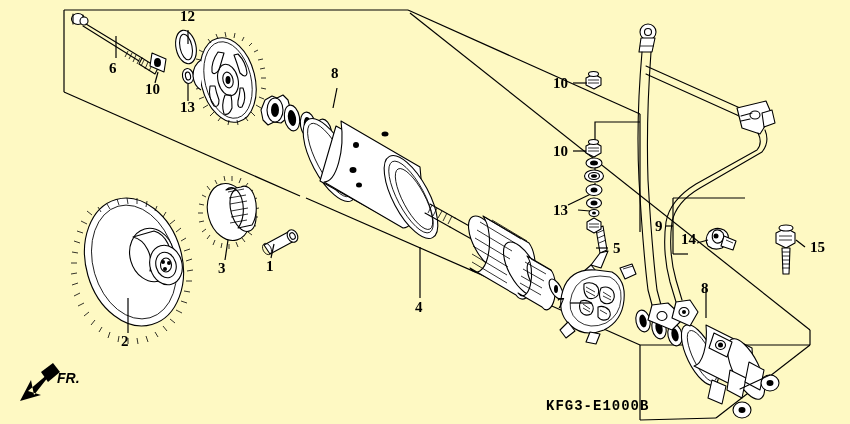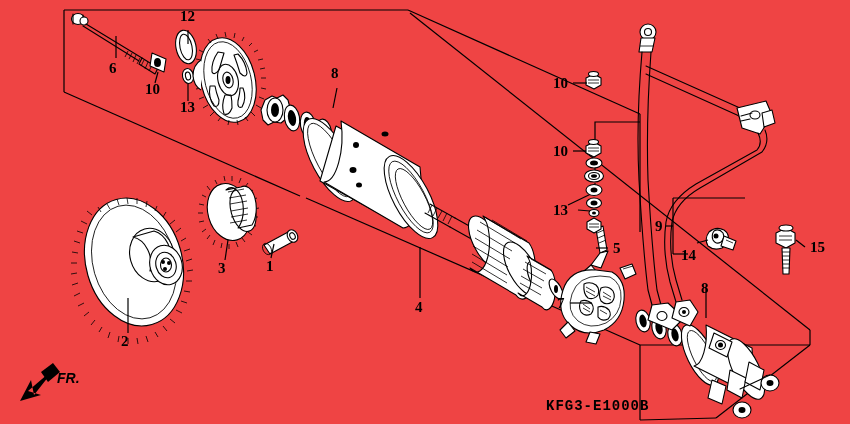--- a/index.html
+++ b/index.html
@@ -1,18 +1,18 @@
 <!DOCTYPE html>
 <html><head>
 <meta charset="utf-8">
 <style>
   html,body{margin:0;padding:0;background:#ffffff;}
   #page{
     position:relative;width:850px;height:424px;
-    background:#ef4444;overflow:hidden;
+    background:#fef9c3;overflow:hidden;
     font-family:"Liberation Serif", serif;
   }
   #art{position:absolute;left:0;top:0;width:850px;height:424px;}
   .lbl{
     position:absolute;
     font-family:"Liberation Serif", serif;
     font-size:15px;font-weight:700;color:#000;
     letter-spacing:0px;line-height:1;
     white-space:nowrap;
     user-select:none;
@@ -481,20 +481,20 @@
   <div class="lbl" style="left:121px;top:334px;">2</div>
   <div class="lbl" style="left:218px;top:261px;">3</div>
   <div class="lbl" style="left:266px;top:259px;">1</div>
   <div class="lbl" style="left:415px;top:300px;">4</div>
   <div class="lbl" style="left:553px;top:76px;">10</div>
   <div class="lbl" style="left:553px;top:144px;">10</div>
   <div class="lbl" style="left:553px;top:203px;">13</div>
   <div class="lbl" style="left:613px;top:241px;">5</div>
   <div class="lbl" style="left:557px;top:296px;">7</div>
   <div class="lbl" style="left:655px;top:219px;">9</div>
-  <div class="lbl" style="left:681px;top:248px;">14</div>
+  <div class="lbl" style="left:681px;top:232px;">14</div>
   <div class="lbl" style="left:810px;top:240px;text-align:right;">15</div>
   <div class="lbl" style="left:701px;top:281px;">8</div>
 
   <div class="frtxt" style="left:57px;top:370px;text-align:center;">FR.</div>
   <div class="partno" style="left:546px;top:398px;font-family:Liberation Mono, monospace;">KFG3-E1000B</div>
 
 </div>
 
 </body></html>

